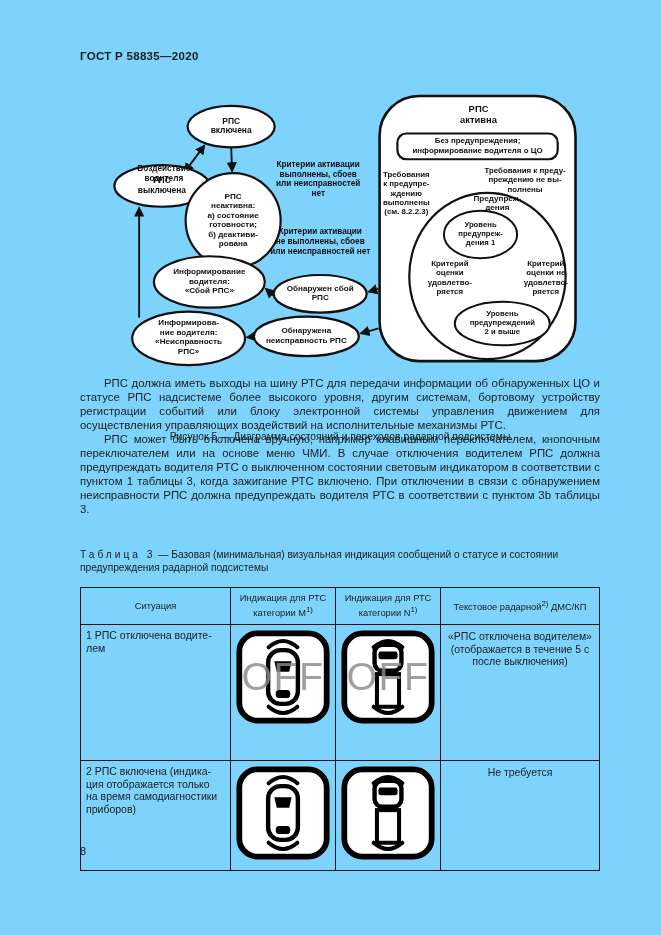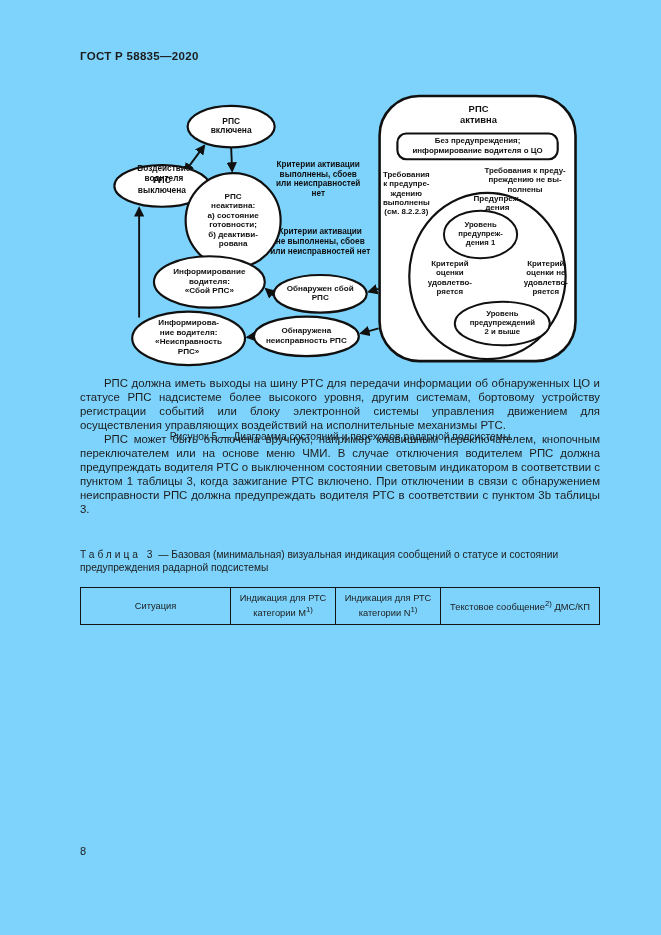--- a/index.html
+++ b/index.html
@@ -139,24 +139,60 @@
         <col style="width:105px">
         <col style="width:159px">
       </colgroup>
     <thead>
       <tr>
         <th><span class="pre-line">Ситуация</span></th>
         <th><span class="pre-line">Индикация для РТС
 категории М</span><sup>1)</sup></th>
         <th><span class="pre-line">Индикация для РТС
 категории N</span><sup>1)</sup></th>
-        <th><span>Текстовое сообщение</span><sup>2)</sup><span> ДМС/КП</span></th>
+        <th><span>Текстовое радарной</span><sup>2)</sup><span> ДМС/КП</span></th>
       </tr>
     </thead>
     <tbody>
+      <tr class="row1">
+        <td class="sit">1 РПС отключена водите-
+лем</td>
+        <td class="icon-cell">
+          <svg viewBox="0 0 100 100">
+            <use href="#sym-car"></use>
+            <text x="50" y="64" text-anchor="middle" class="off-text">OFF</text>
+          </svg>
+        </td>
+        <td class="icon-cell">
+          <svg viewBox="0 0 100 100">
+            <use href="#sym-truck"></use>
+            <text x="50" y="64" text-anchor="middle" class="off-text">OFF</text>
+          </svg>
+        </td>
+        <td class="msg">«РПС отключена водителем»
+(отображается в течение 5 с
+после выключения)</td>
+      </tr>
+      <tr class="row2">
+        <td class="sit">2 РПС включена (индика-
+ция отображается только
+на время самодиагностики
+приборов)</td>
+        <td class="icon-cell">
+          <svg viewBox="0 0 100 100">
+              <use href="#sym-car"></use>
+            </svg>
+        </td>
+        <td class="icon-cell">
+          <svg viewBox="0 0 100 100">
+              <use href="#sym-truck"></use>
+            </svg>
+        </td>
+        <td class="msg">Не требуется</td>
+      </tr>
     </tbody>
   </table>
 
   <div class="page-number">8</div>
 
   <svg class="sym-defs" aria-hidden="true">
     <symbol id="sym-car" viewBox="0 0 100 100">
       <rect x="4.5" y="4.5" width="91" height="91" rx="19" fill="#fff" stroke="#000" stroke-width="6"></rect>
       <path d="M35 19 Q50 6 65 19" fill="none" stroke="#000" stroke-width="4.2" stroke-linecap="round"></path>
       <path d="M40.5 26.5 Q50 18.5 59.5 26.5" fill="none" stroke="#000" stroke-width="4" stroke-linecap="round"></path>

